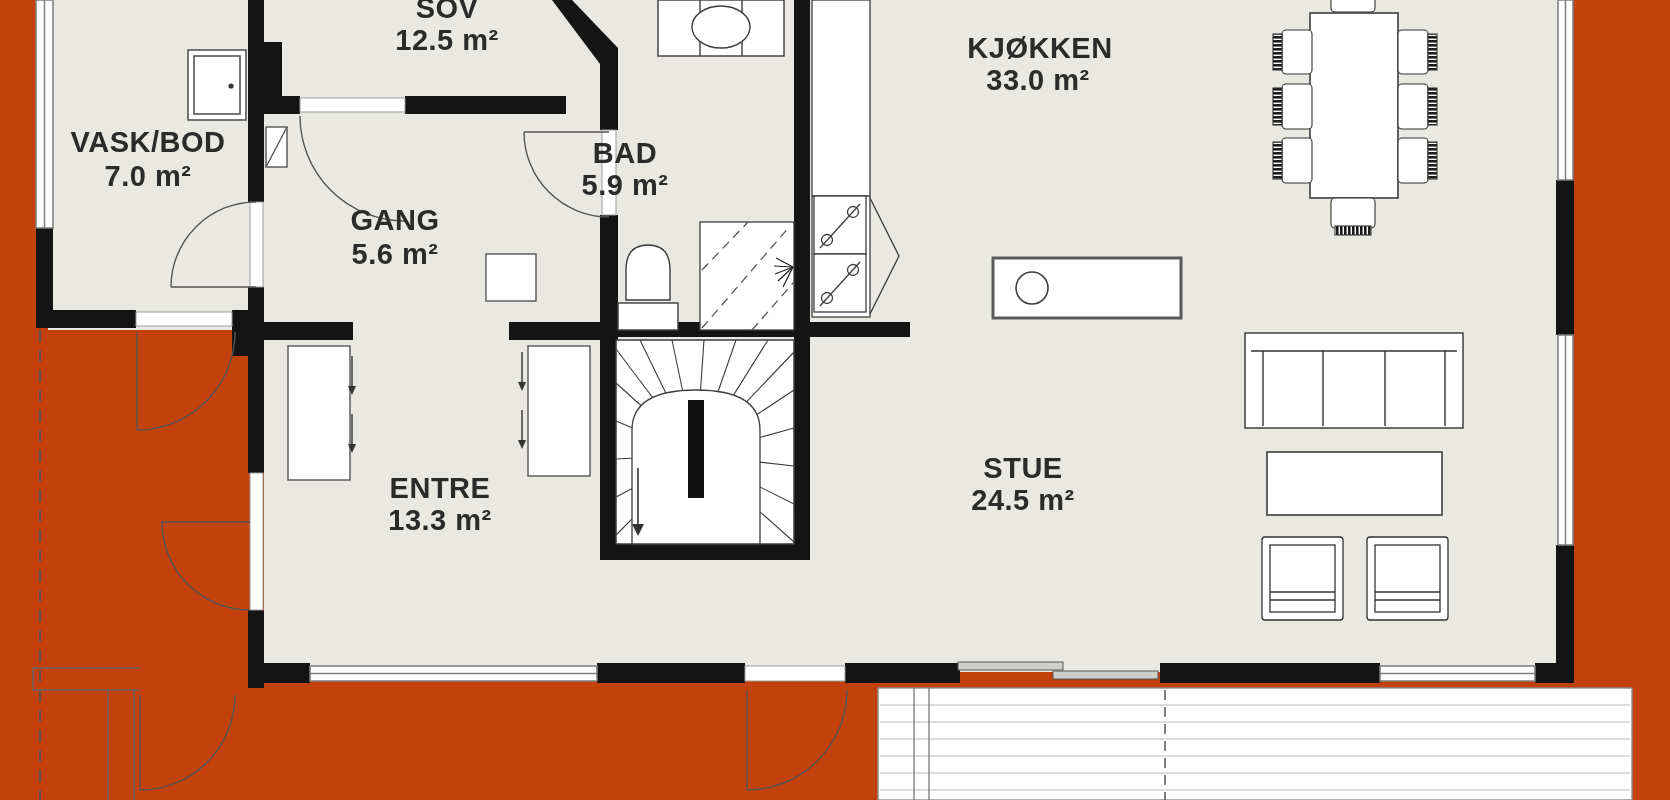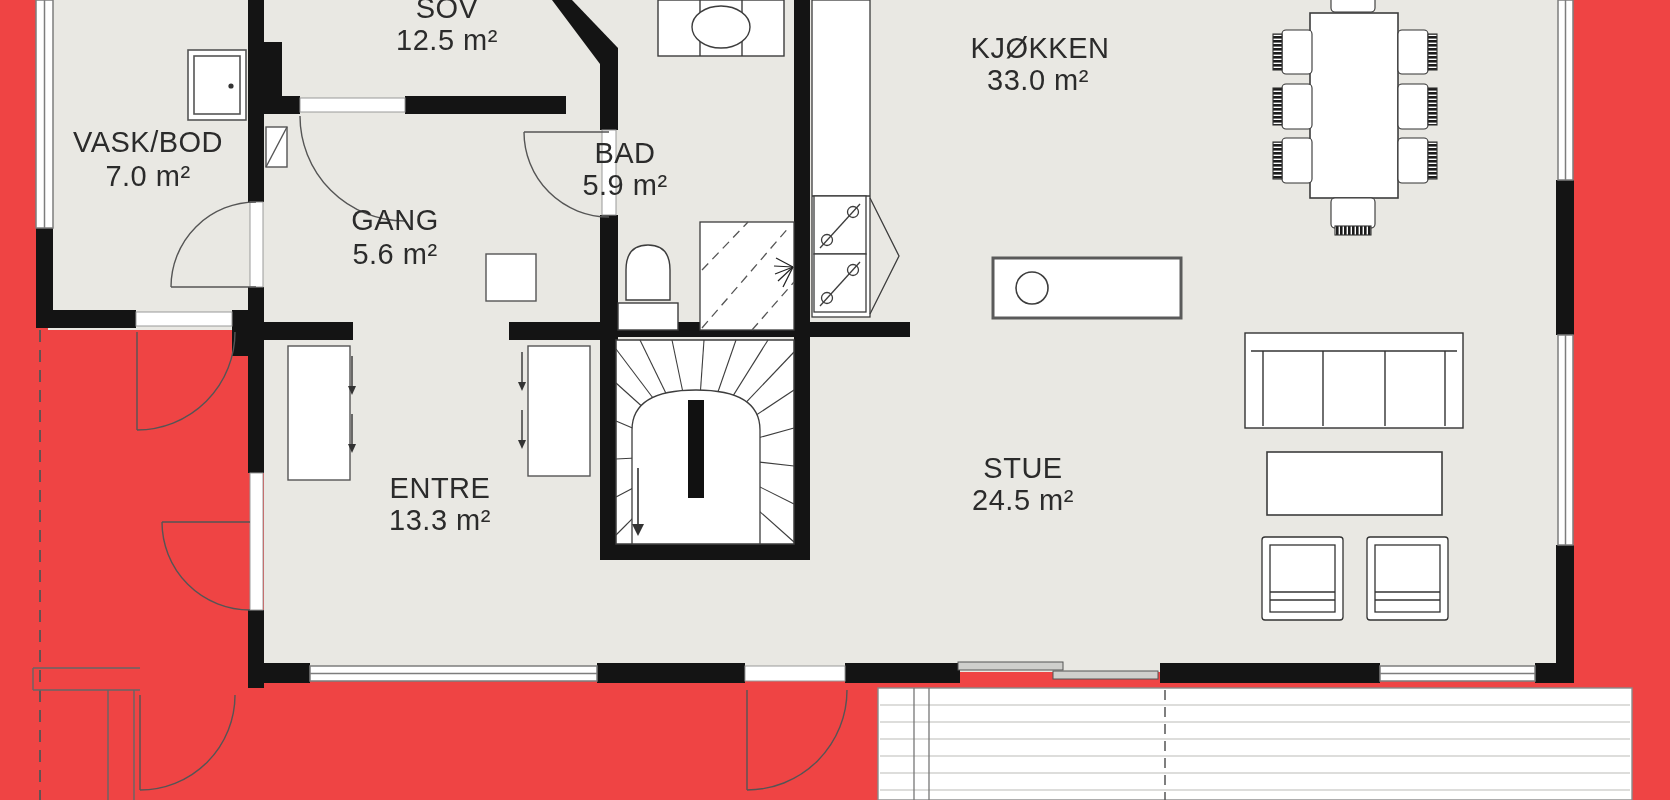--- a/index.html
+++ b/index.html
@@ -1,17 +1,17 @@
 <!DOCTYPE html>
 <html><head>
 <meta charset="utf-8">
 <style>
   html,body{margin:0;padding:0;background:#fff;}
-  #canvas{position:relative;width:1670px;height:800px;background:#ef4444;overflow:hidden;
-          font-family:"Liberation Sans", sans-serif;}
+  #canvas{position:relative;width:1670px;height:800px;background:#c2410c;overflow:hidden;
+          font-family:"Liberation Sans", sans-serif;font-weight:bold;}
   #plan-svg{position:absolute;left:0;top:0;}
   text.room-name, text.room-area{
     font-family:"Liberation Sans", sans-serif;
     font-size:29px;
     fill:#2b2b2b;
     letter-spacing:0.5px;
   }
 </style>
 </head>
 <body>

